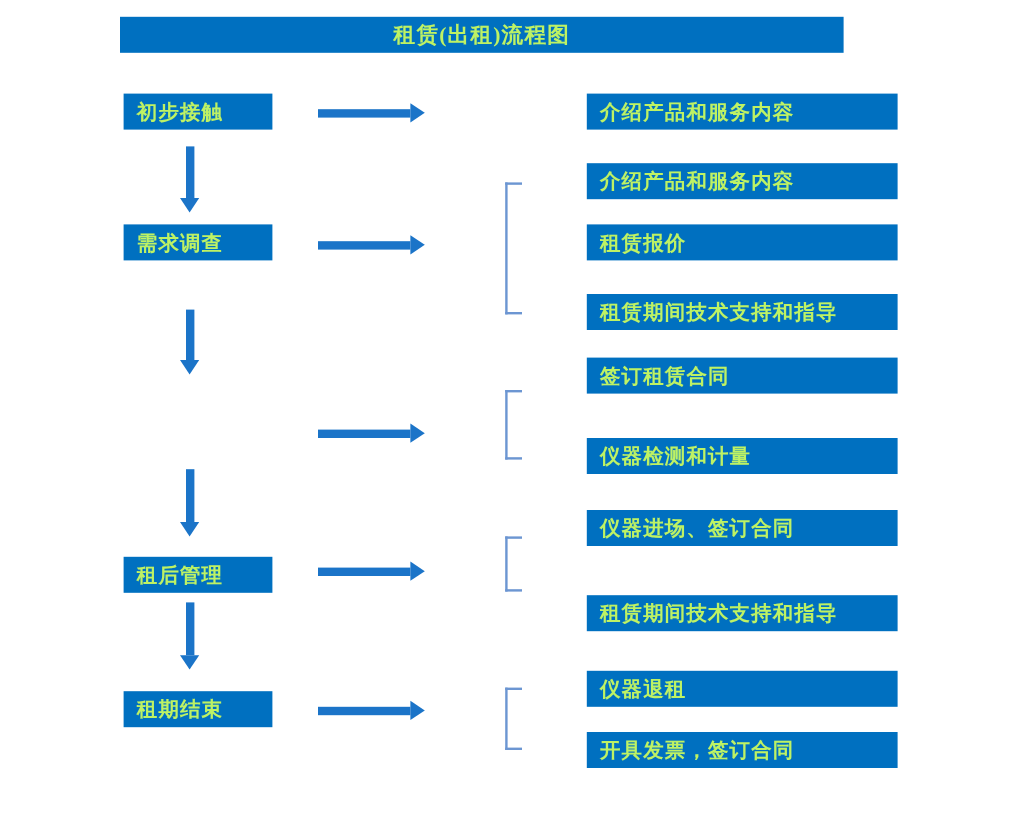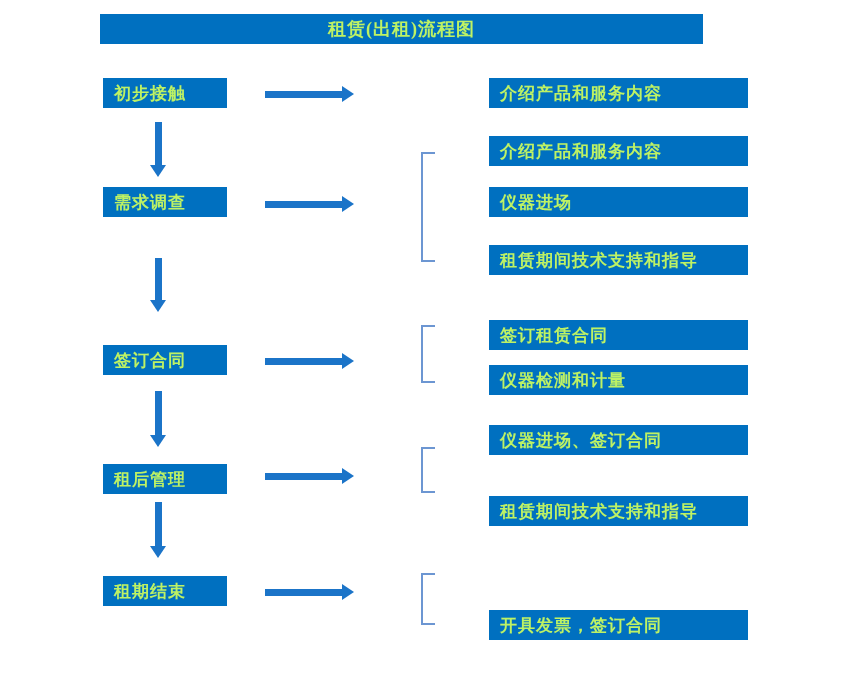--- a/index.html
+++ b/index.html
@@ -87,32 +87,32 @@
 </style>
 </head>
 <body>
 
 <div class="canvas">
 
   <div class="title-bar">租赁(出租)流程图</div>
 
   <div class="blue-box stage" style="top:78px">初步接触</div>
   <div class="blue-box stage" style="top:187px">需求调查</div>
-  <div class="blue-box stage" style="top:345px">签订合同</div>
   <div class="blue-box stage" style="top:464px">租后管理</div>
   <div class="blue-box stage" style="top:576px">租期结束</div>
 
   <div class="blue-box step" style="top:78px">介绍产品和服务内容</div>
   <div class="blue-box step" style="top:136px">介绍产品和服务内容</div>
-  <div class="blue-box step" style="top:187px">仪器进场</div>
+  <div class="blue-box step" style="top:187px">租赁报价</div>
   <div class="blue-box step" style="top:245px">租赁期间技术支持和指导</div>
-  <div class="blue-box step" style="top:320px">签订租赁合同</div>
+  <div class="blue-box step" style="top:298px">签订租赁合同</div>
   <div class="blue-box step" style="top:365px">仪器检测和计量</div>
   <div class="blue-box step" style="top:425px">仪器进场、签订合同</div>
   <div class="blue-box step" style="top:496px">租赁期间技术支持和指导</div>
+  <div class="blue-box step" style="top:559px">仪器退租</div>
   <div class="blue-box step" style="top:610px">开具发票，签订合同</div>
 
   <div class="h-arrow" style="top:86px">
       <div class="shaft"></div>
       <div class="head"></div>
     </div>
   <div class="h-arrow" style="top:196px">
       <div class="shaft"></div>
       <div class="head"></div>
     </div>

